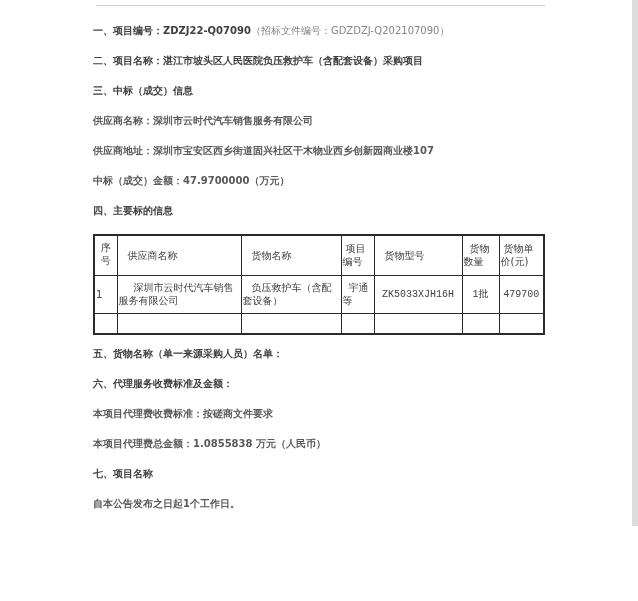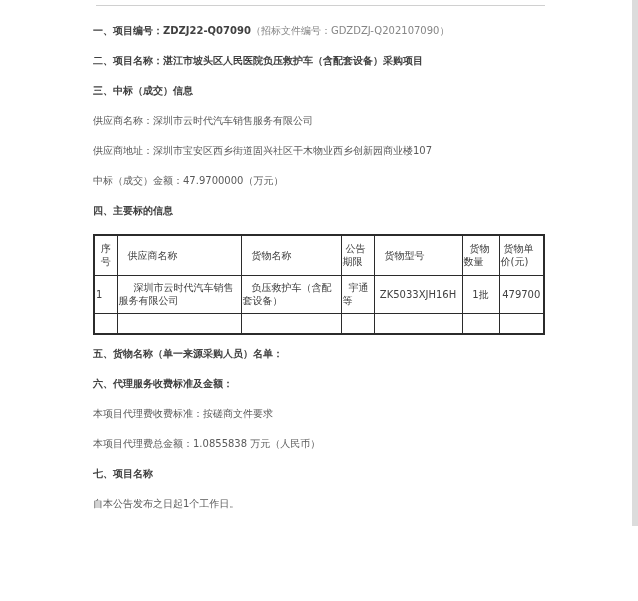--- a/index.html
+++ b/index.html
@@ -42,21 +42,21 @@
     line-height: 13px;
     margin: 0 0 17px 0;
     white-space: nowrap;
   }
   .h {
     color: #404040;
     font-weight: bold;
   }
   .p {
     color: #595959;
-    font-weight: normal;
+    font-weight: bold;
     margin-top: 7px;
   }
   .muted {
     color: #858585;
     font-weight: normal;
   }
   table.items {
     border-collapse: collapse;
     table-layout: fixed;
     width: 450px;
@@ -69,21 +69,21 @@
     border: 1px solid #2b2b2b;
     padding: 1px 1px;
     vertical-align: middle;
     line-height: 13px;
     word-break: break-all;
     overflow: hidden;
   }
   tr.thead  { height: 40px; }
   tr.trow   { height: 38px; }
   tr.tempty { height: 21px; }
-  td.ctr  { text-align: center; }
+  td.ctr  { text-align: center; font-family: Liberation Mono, monospace; }
   td.ind9 { text-indent: 9px; margin-left: 26px; }
   td.ind6 { text-indent: 6px; }
   td.ind3 { text-indent: 3px; }
   td.ind15 { text-indent: 15px; }
   td.pl2  { padding-left: 2px; }
 </style>
 </head>
 <body>
 
 <div class="page">
@@ -114,21 +114,21 @@
         <col style="width:33px">
         <col style="width:88px">
         <col style="width:37px">
         <col style="width:45px">
       </colgroup>
       <tbody>
           <tr class="thead">
         <td class="ctr">序号</td>
         <td class="ind9">供应商名称</td>
         <td class="ind9">货物名称</td>
-        <td class="ind3">公告期限</td>
+        <td class="ind3">项目编号</td>
         <td class="ind9">货物型号</td>
         <td class="ind6">货物数量</td>
         <td class="ind3">货物单价(元)</td>
       </tr>
       <tr class="trow">
         <td class="pl2">1</td>
         <td class="ind15">深圳市云时代汽车销售服务有限公司</td>
         <td class="ind9">负压救护车（含配套设备）</td>
         <td class="ind6">宇通等</td>
         <td class="ctr">ZK5033XJH16H</td>

